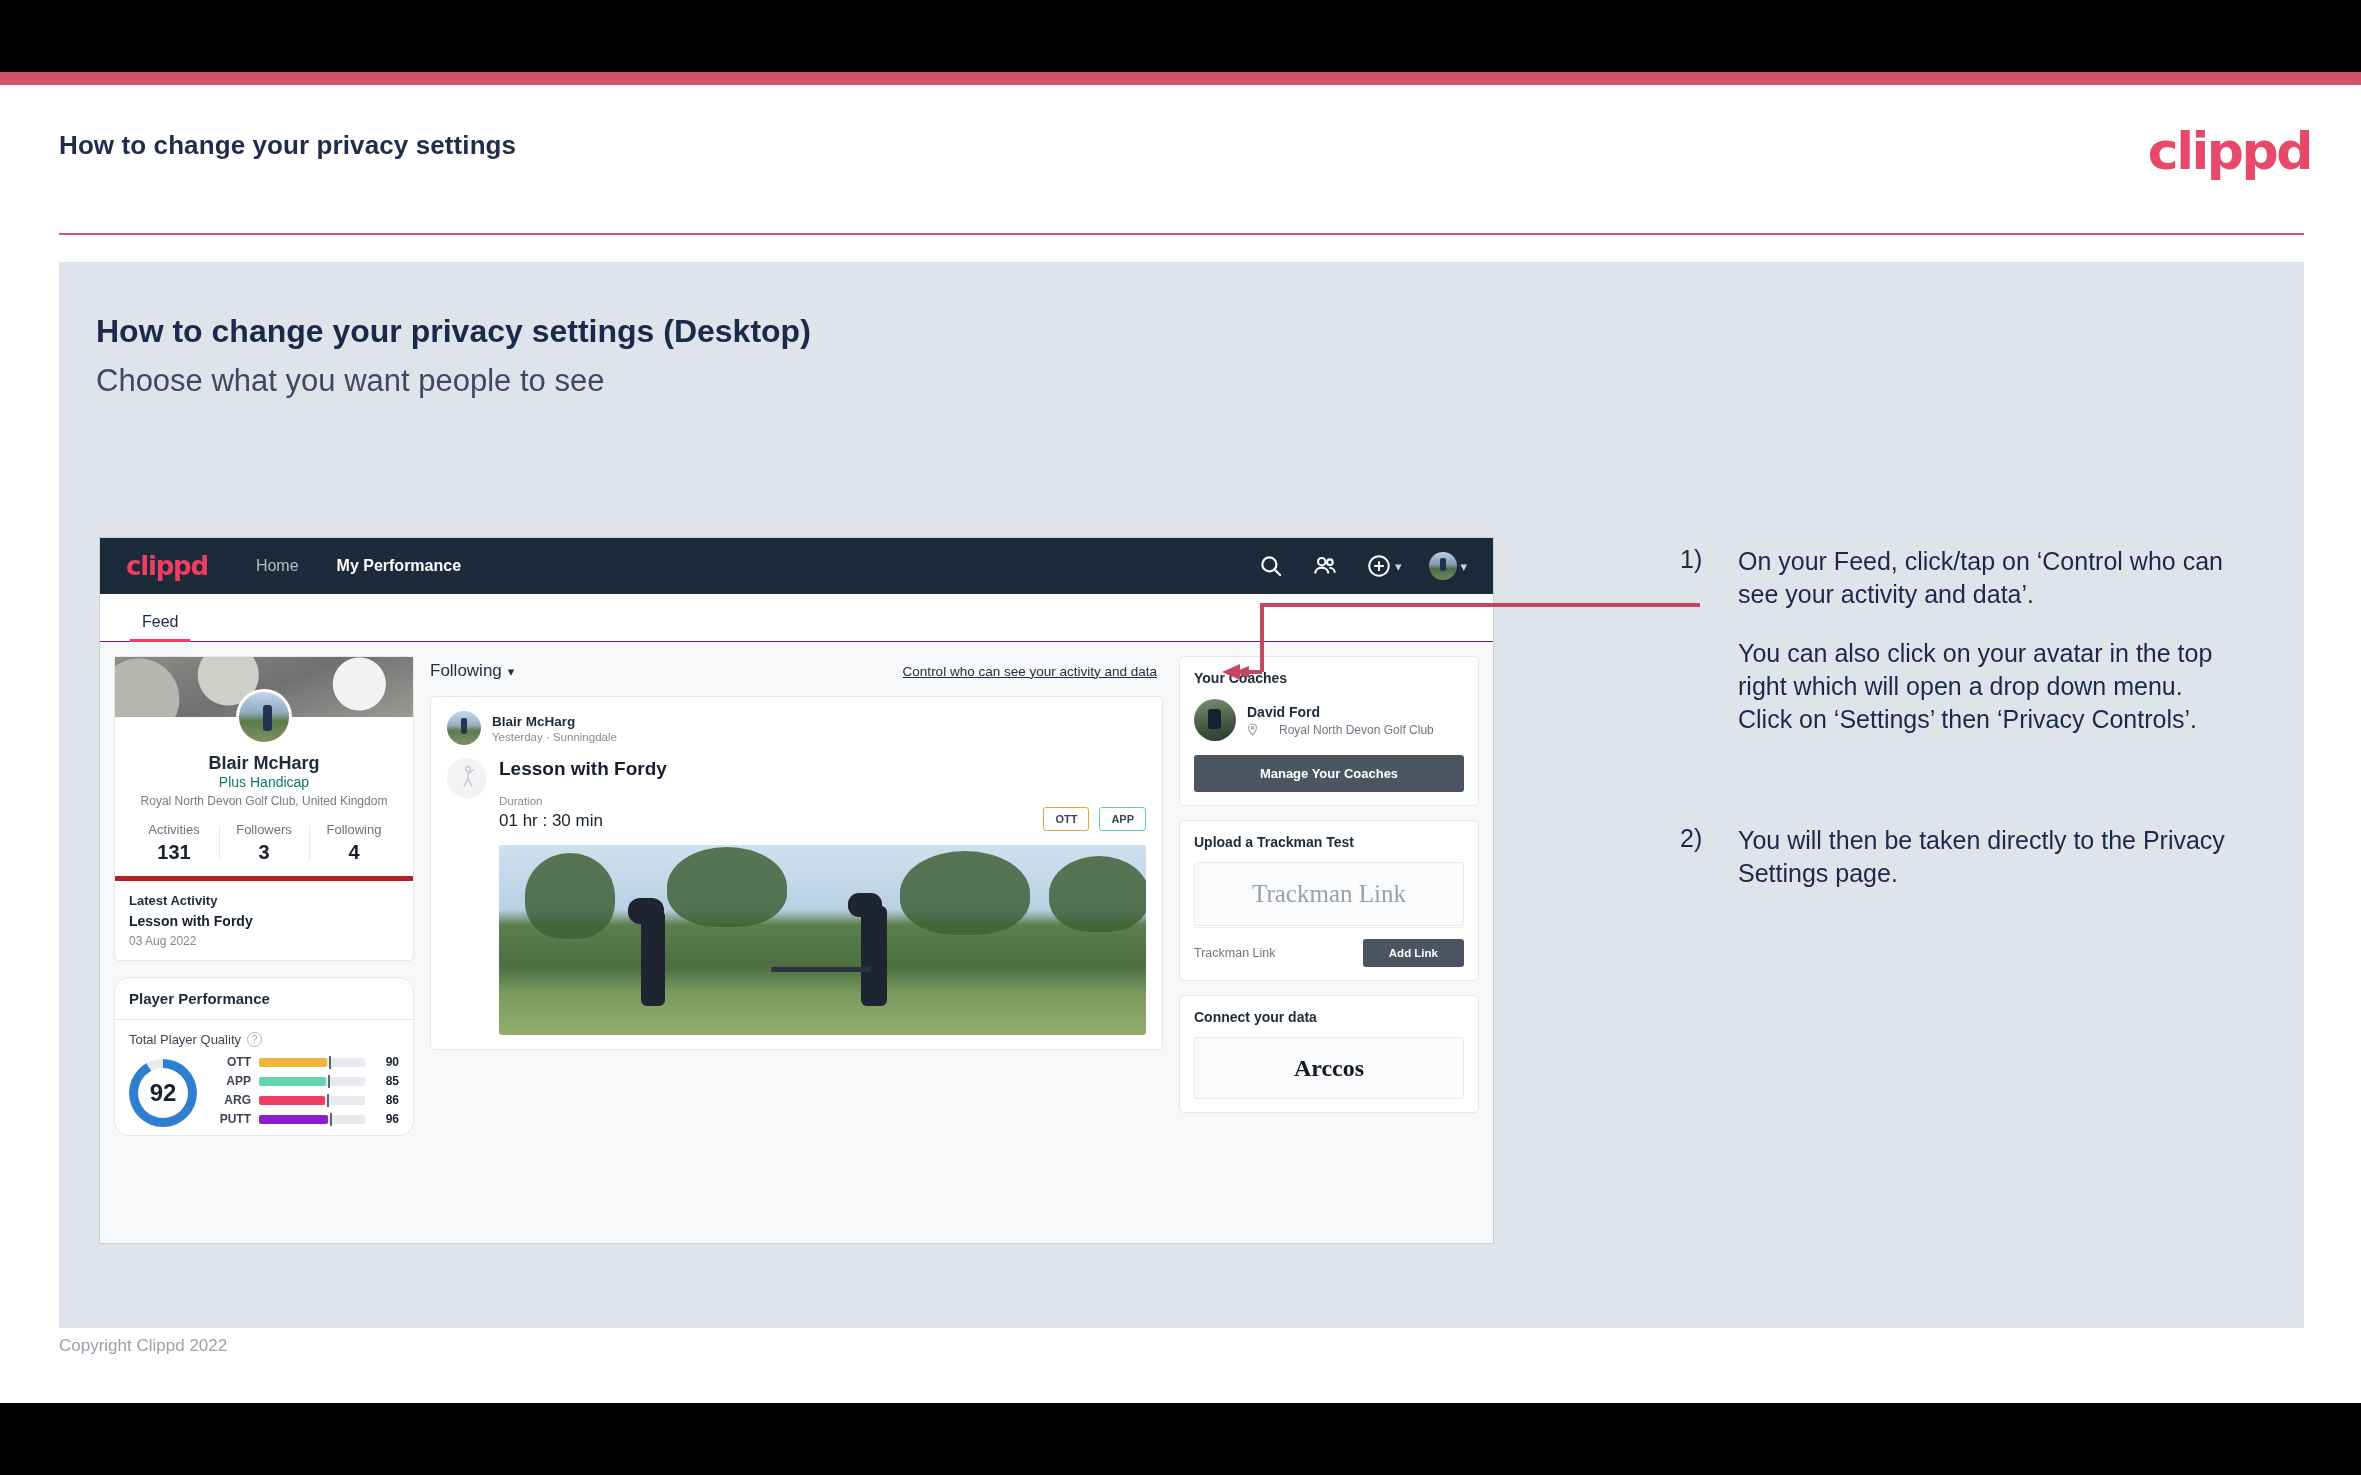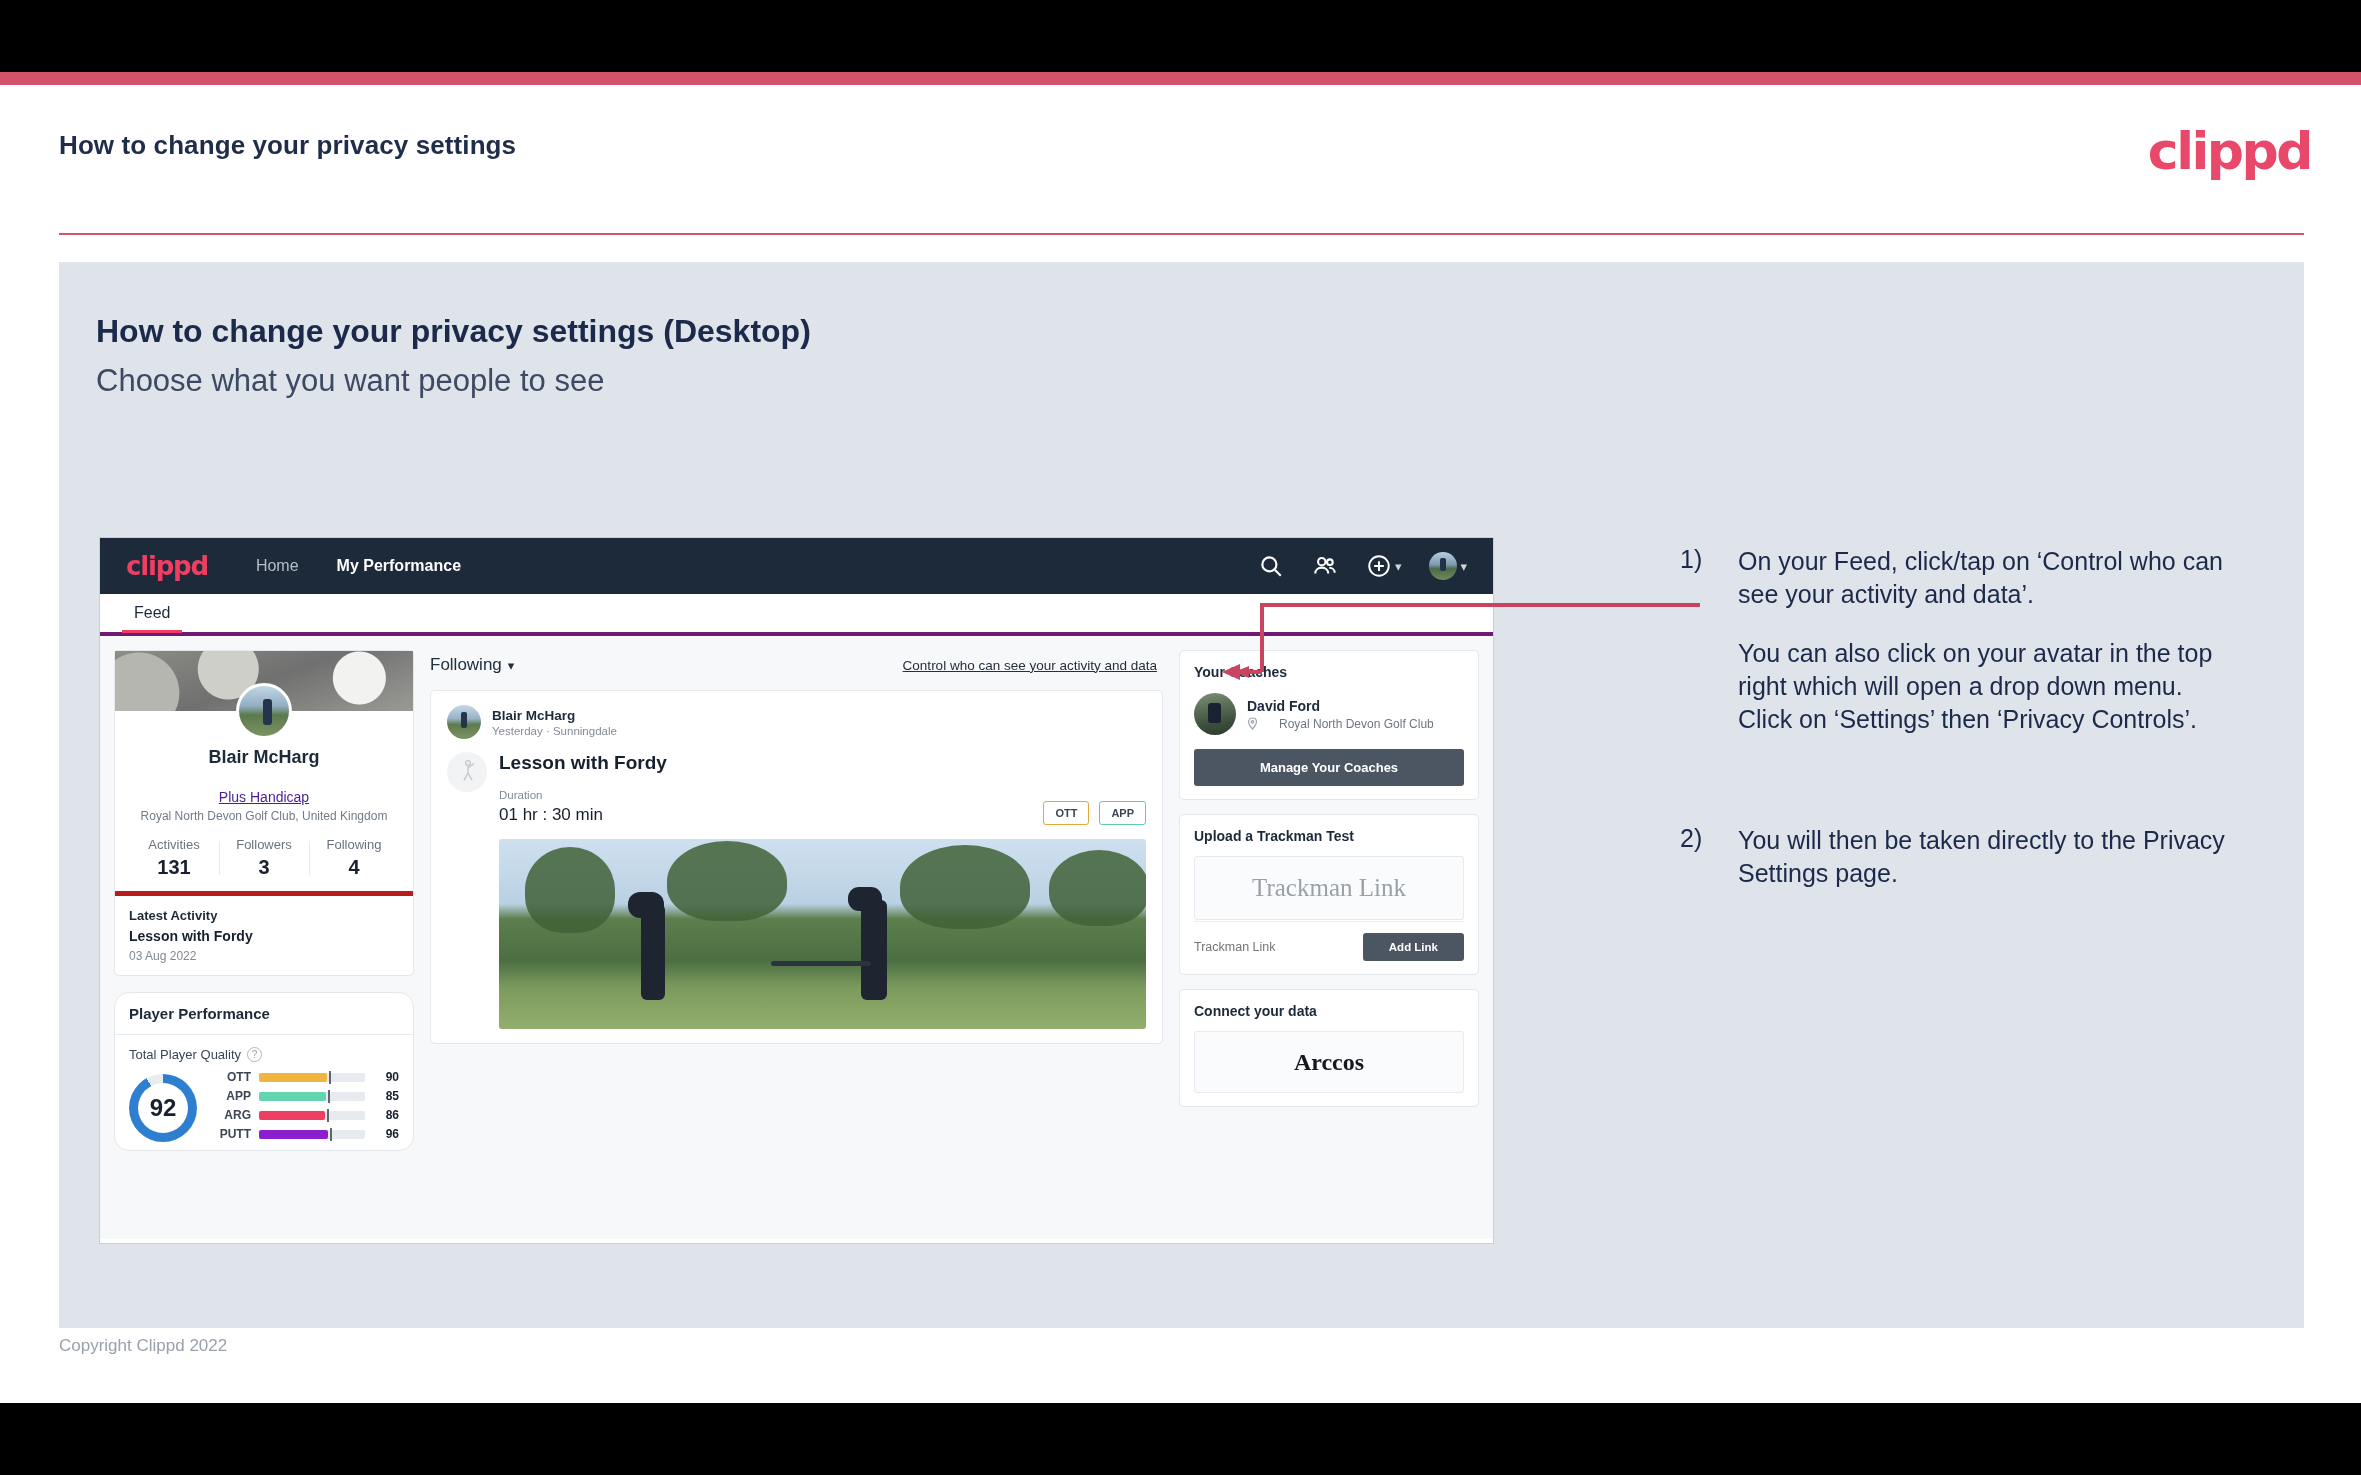--- a/index.html
+++ b/index.html
@@ -73,22 +73,22 @@
     background:linear-gradient(180deg,#b9cfe0 0%,#7e9ab0 45%,#4c6b4a 60%,#6f8a5b 100%);
     display:inline-block; position:relative; overflow:hidden;
   }
   .avatar-sm::after{
     content:""; position:absolute; left:11px; top:6px; width:6px; height:13px;
     background:#22324a; border-radius:2px;
   }
 
   
   .app-tabs {
-    height:42px; background:#fff; border-bottom:4px solid #701a75;
-    display:flex; align-items:flex-end; padding-left:22px;
+    height:48px; background:#fff; border-bottom:1px solid #701a75;
+    display:flex; align-items:flex-end; padding-left:30px;
   }
   .app-tab {
     font-size:16px; color:#5b6472; padding:0 12px 10px 12px; position:relative;
   }
   .app-tab.active { color:#1c2a39; }
   .app-tab.active::after{
     content:""; position:absolute; left:0; right:0; bottom:-1px; height:3px; background:#ef3e62;
   }
 
   
@@ -117,21 +117,21 @@
     width:56px; height:56px; border-radius:50%; border:3px solid #fff;
     background:linear-gradient(180deg,#c3d6e6 0%,#92aec4 40%,#5c7a4c 58%,#7d9263 100%);
     overflow:hidden;
   }
   .profile-av::after{
     content:""; position:absolute; left:24px; top:13px; width:9px; height:26px;
     background:#24344c; border-radius:3px;
   }
   .profile-inner { padding:36px 14px 12px 14px; text-align:center; }
   .p-name { font-size:18px; font-weight:700; color:#1c2a39; }
-  .p-handicap { font-size:14px; color:#4c1d95; margin-top:21px;text-decoration:underline; }
+  .p-handicap { font-size:14px; color:#0f766e; margin-top:0; }
   .p-club { font-size:12px; color:#737b88; margin-top:4px; }
   .p-stats { display:flex; margin-top:14px; }
   .p-stat { flex:1; text-align:center; position:relative; }
   .p-stat + .p-stat::before{
     content:""; position:absolute; left:0; top:4px; bottom:4px; width:1px; background:#e6e9ed;
   }
   .p-stat-label { font-size:13px; color:#6b7380; }
   .p-stat-value { font-size:20px; font-weight:700; color:#16202e; margin-top:4px; }
   .p-latest { border-top:5px solid #b91c1c; padding:12px 14px; text-align:left; }
   .p-latest-t { font-size:13px; font-weight:600; color:#1c2a39; }

